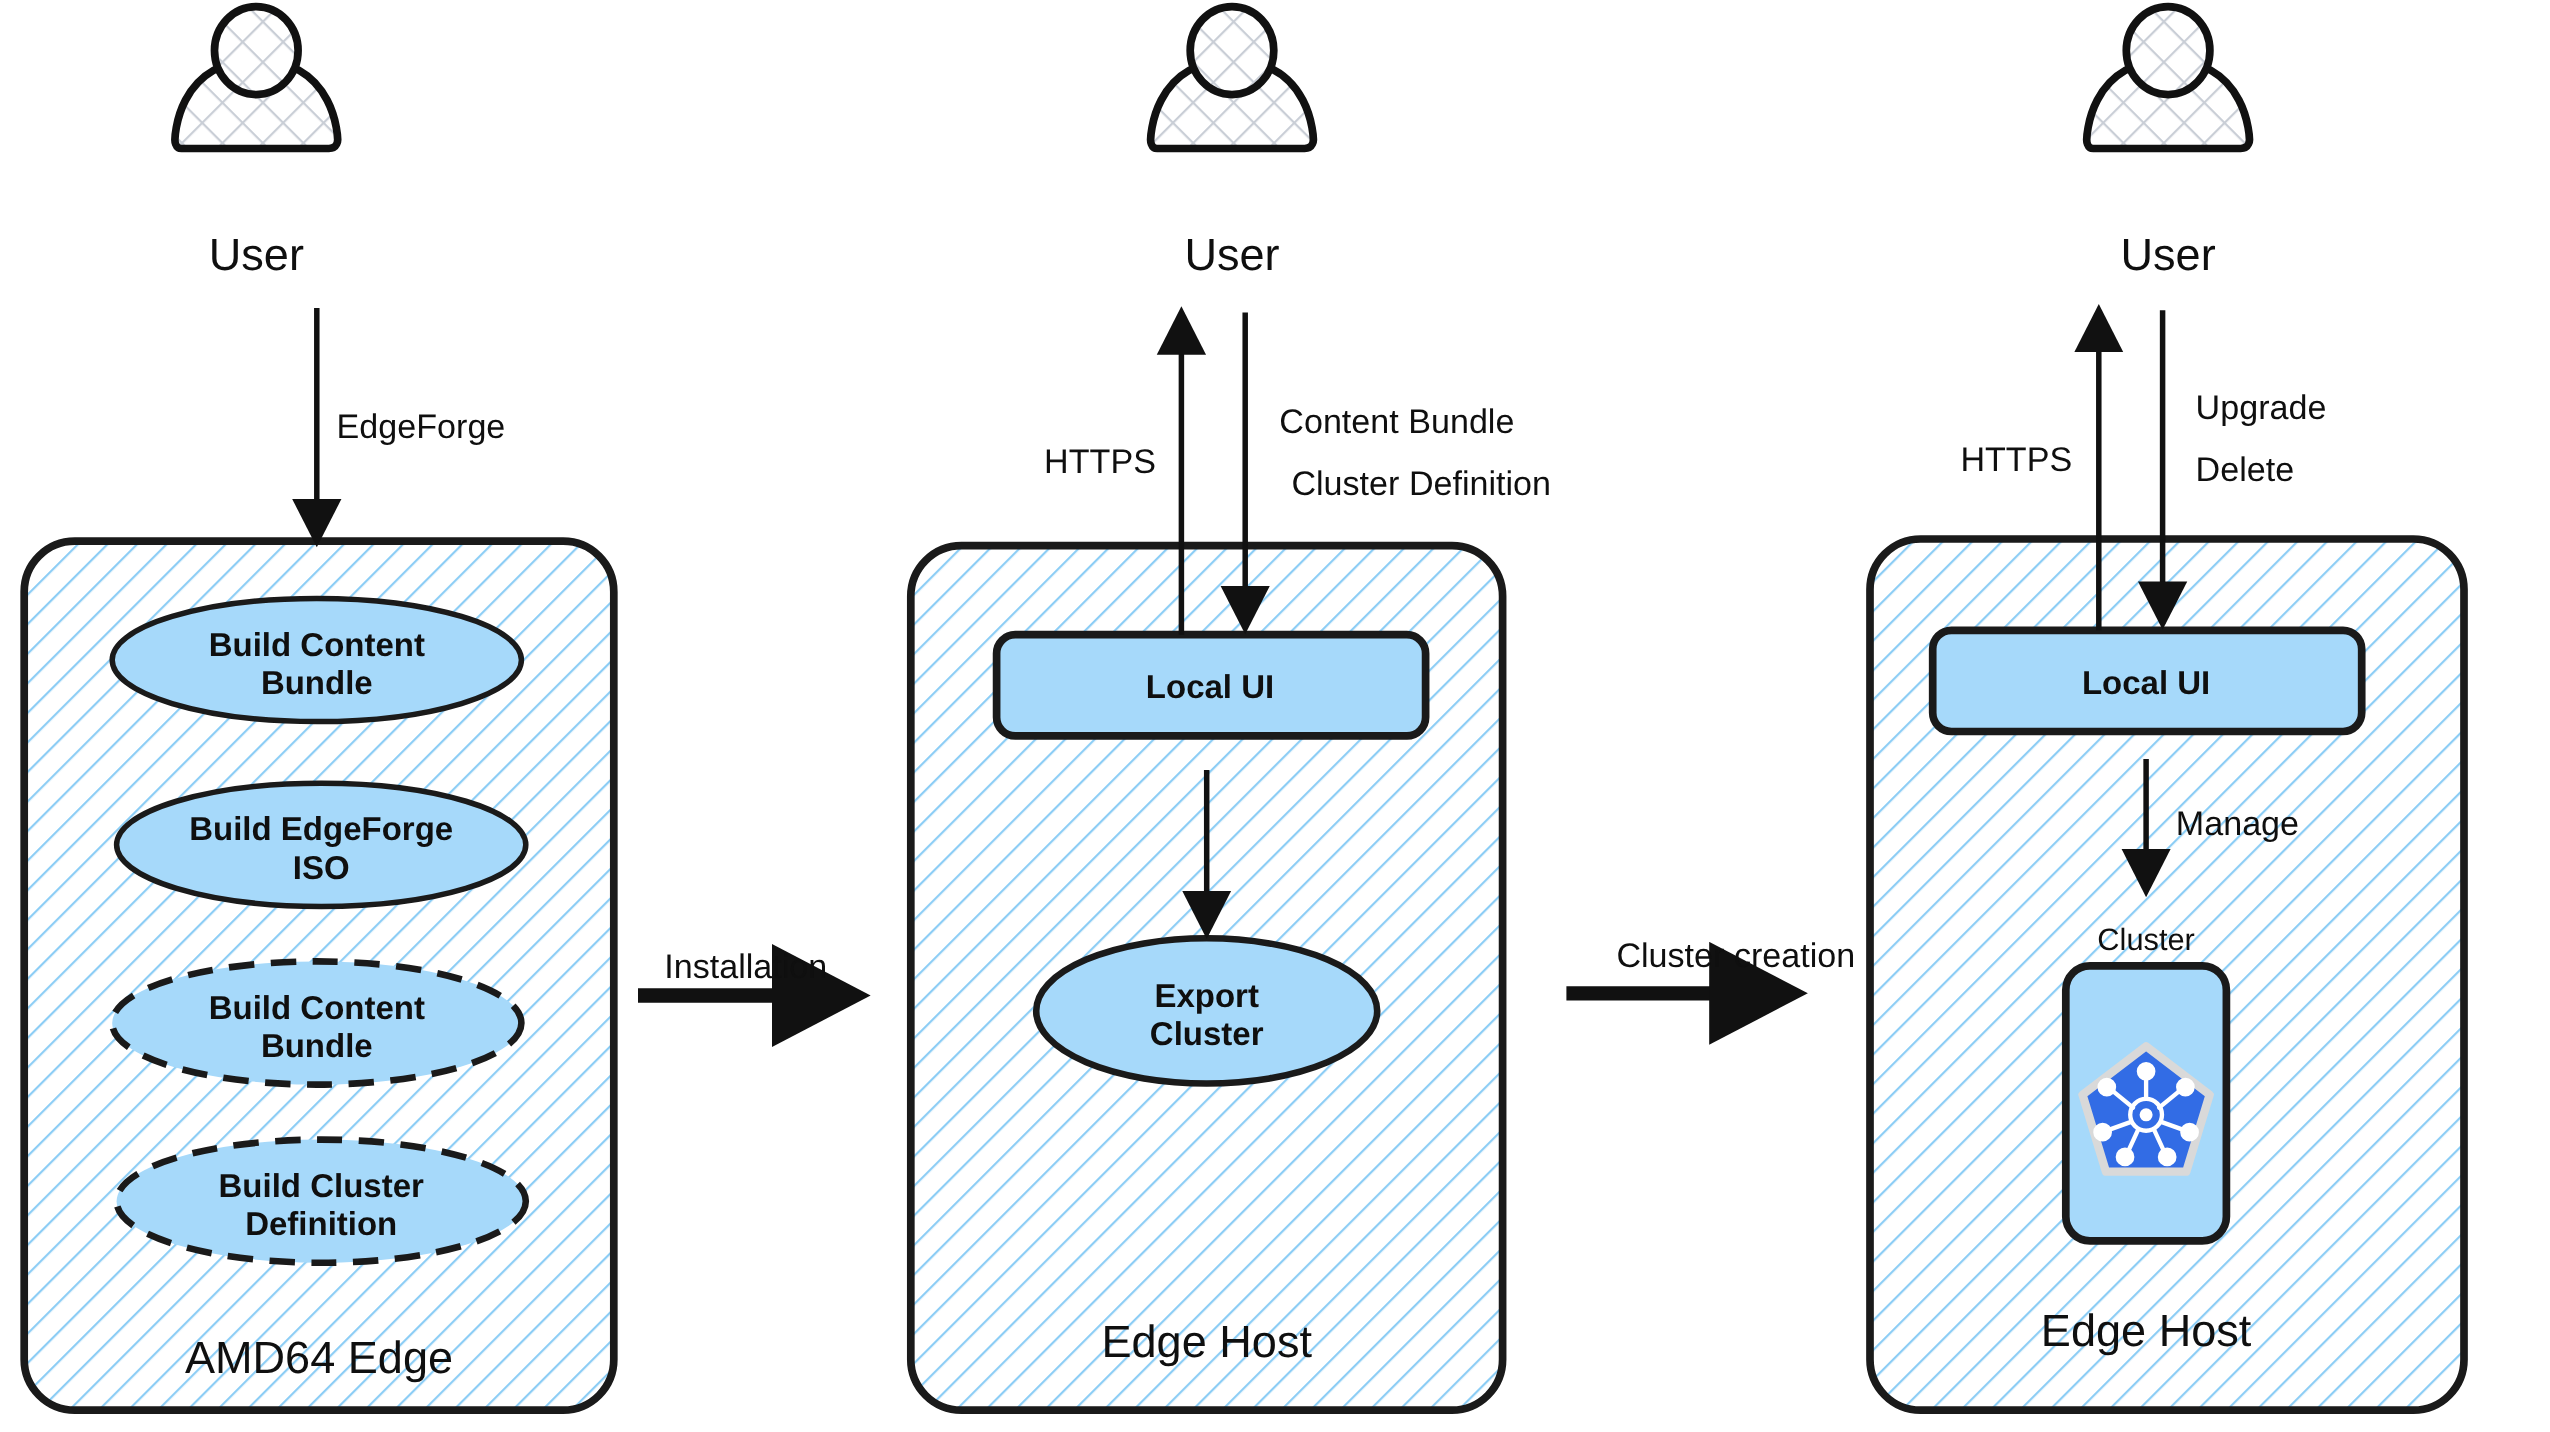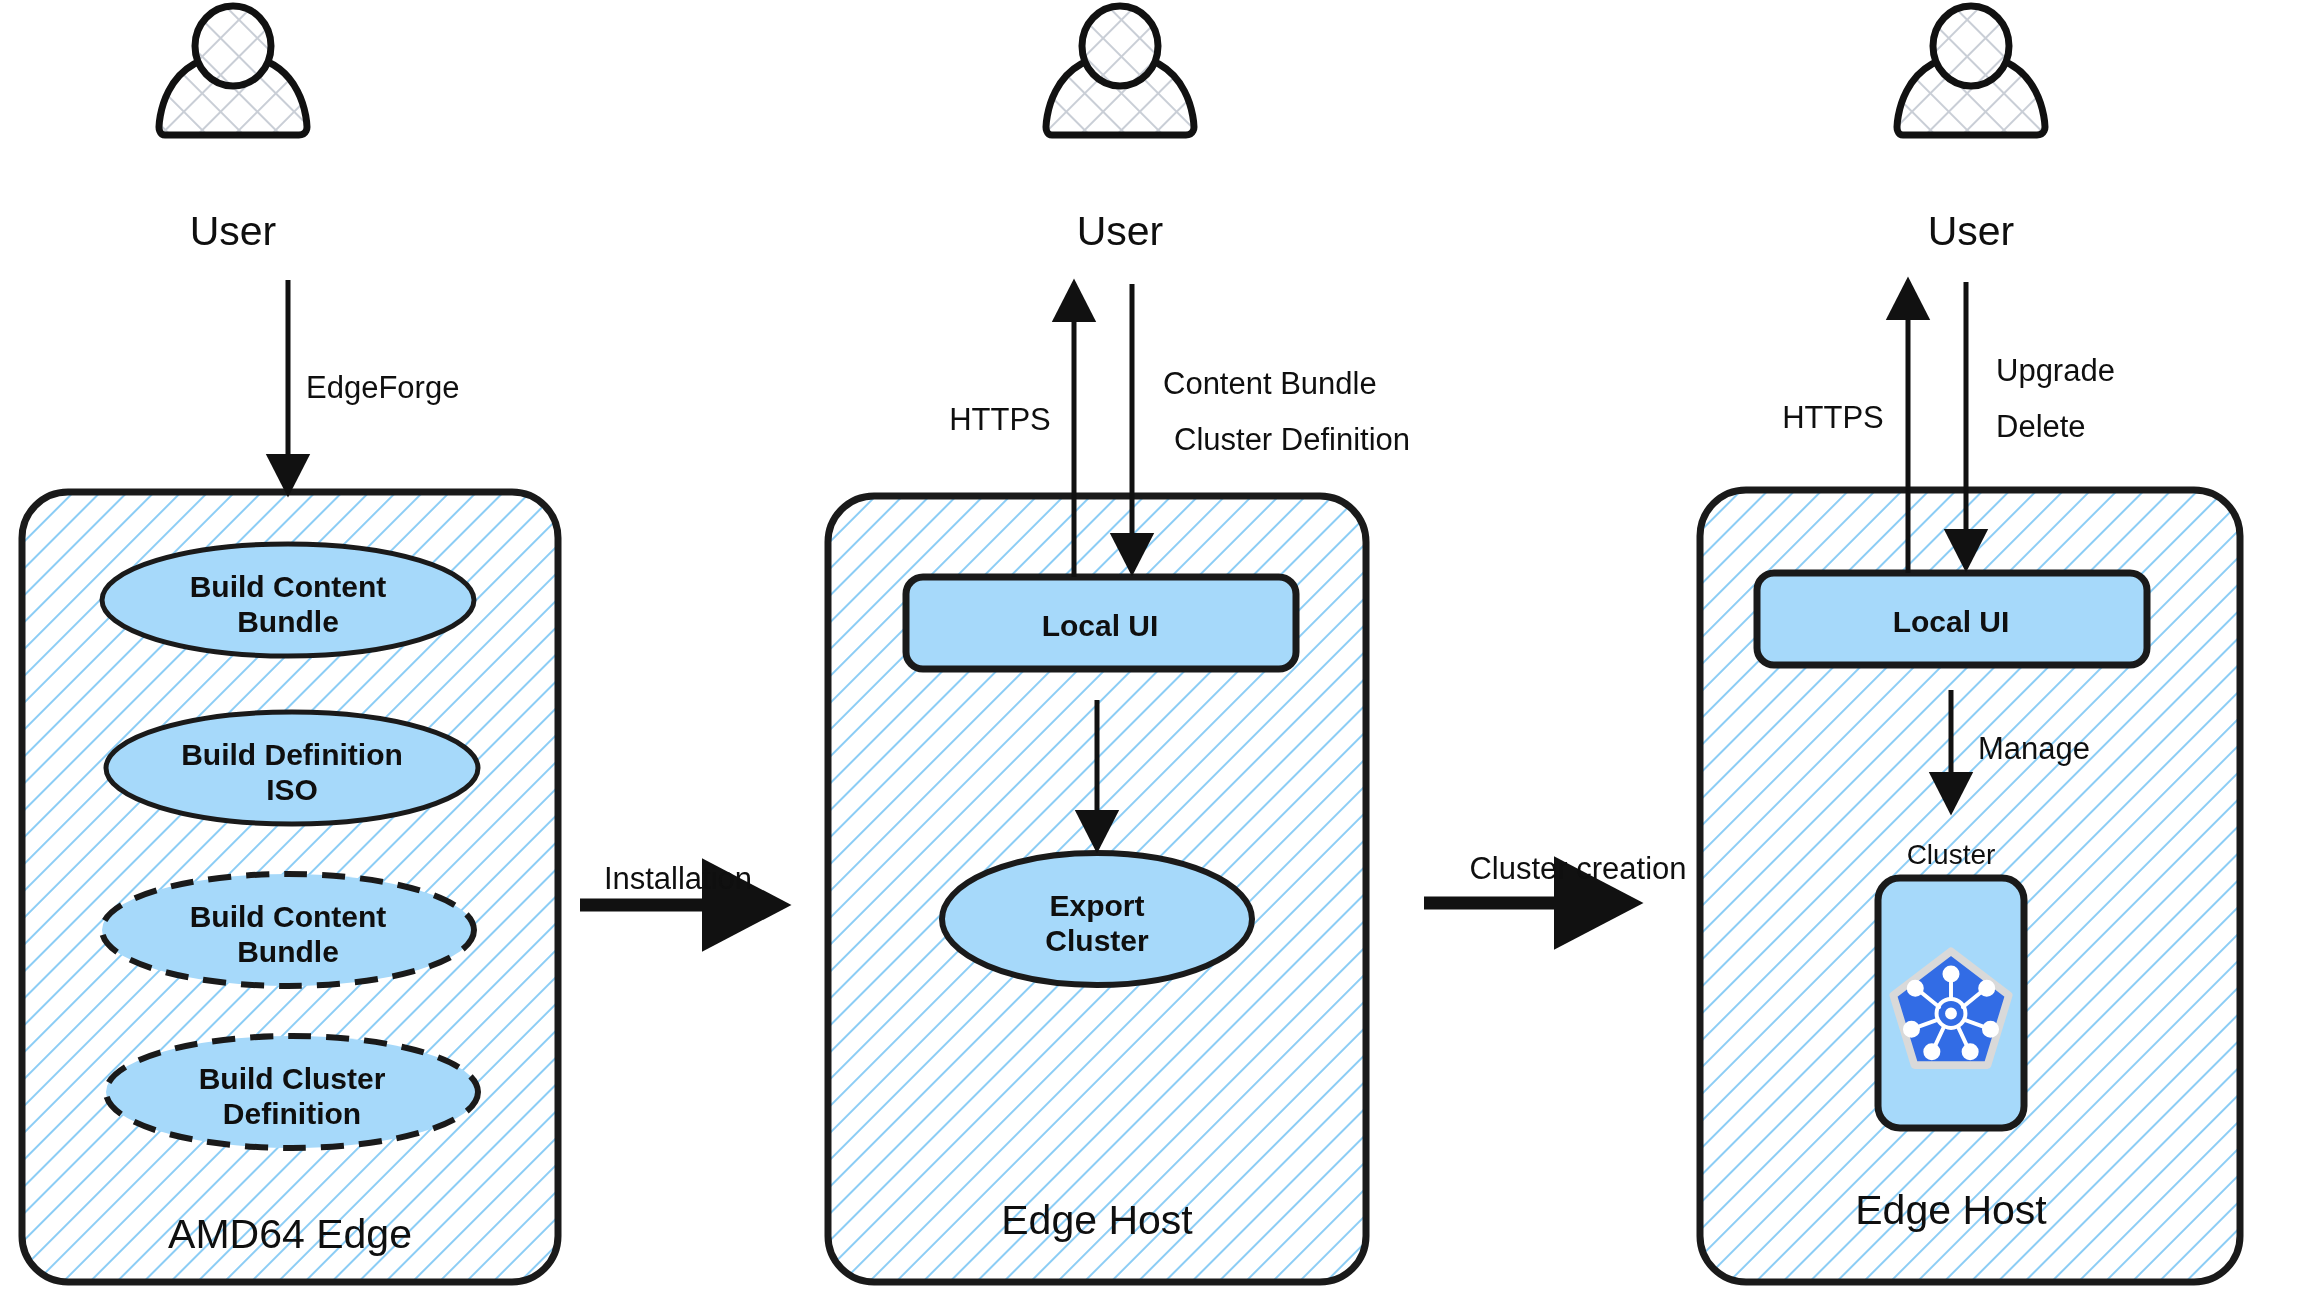--- a/index.html
+++ b/index.html
@@ -138,21 +138,21 @@
   </svg>
 
   <div class="lbl ctr t-user" style="left:233px; top:207px;">User</div>
   <div class="lbl ctr t-user" style="left:1120px; top:207px;">User</div>
   <div class="lbl ctr t-user" style="left:1971px; top:207px;">User</div>
 
   <div class="lbl t-edge" style="left:306px; top:370px;">EdgeForge</div>
 
   <div class="lbl ctr t-node" style="left:288px; top:569px;"><span>Build Content</span><br><span>Bundle</span></div>
 
-  <div class="lbl ctr t-node" style="left:292px; top:737px;"><span>Build Definition</span><br><span>ISO</span></div>
+  <div class="lbl ctr t-node" style="left:292px; top:737px;"><span>Build EdgeForge</span><br><span>ISO</span></div>
 
   <div class="lbl ctr t-node" style="left:288px; top:899px;"><span>Build Content</span><br><span>Bundle</span></div>
 
   <div class="lbl ctr t-node" style="left:292px; top:1061px;"><span>Build Cluster</span><br><span>Definition</span></div>
 
   <div class="lbl ctr t-hostname" style="left:290px; top:1210px;">AMD64 Edge</div>
 
   <div class="lbl ctr t-edge" style="left:1000px; top:402px;">HTTPS</div>
   <div class="lbl t-edge" style="left:1163px; top:366px;">Content Bundle</div>
   <div class="lbl t-edge" style="left:1154px; top:422px;margin-left:20px;">Cluster Definition</div>

